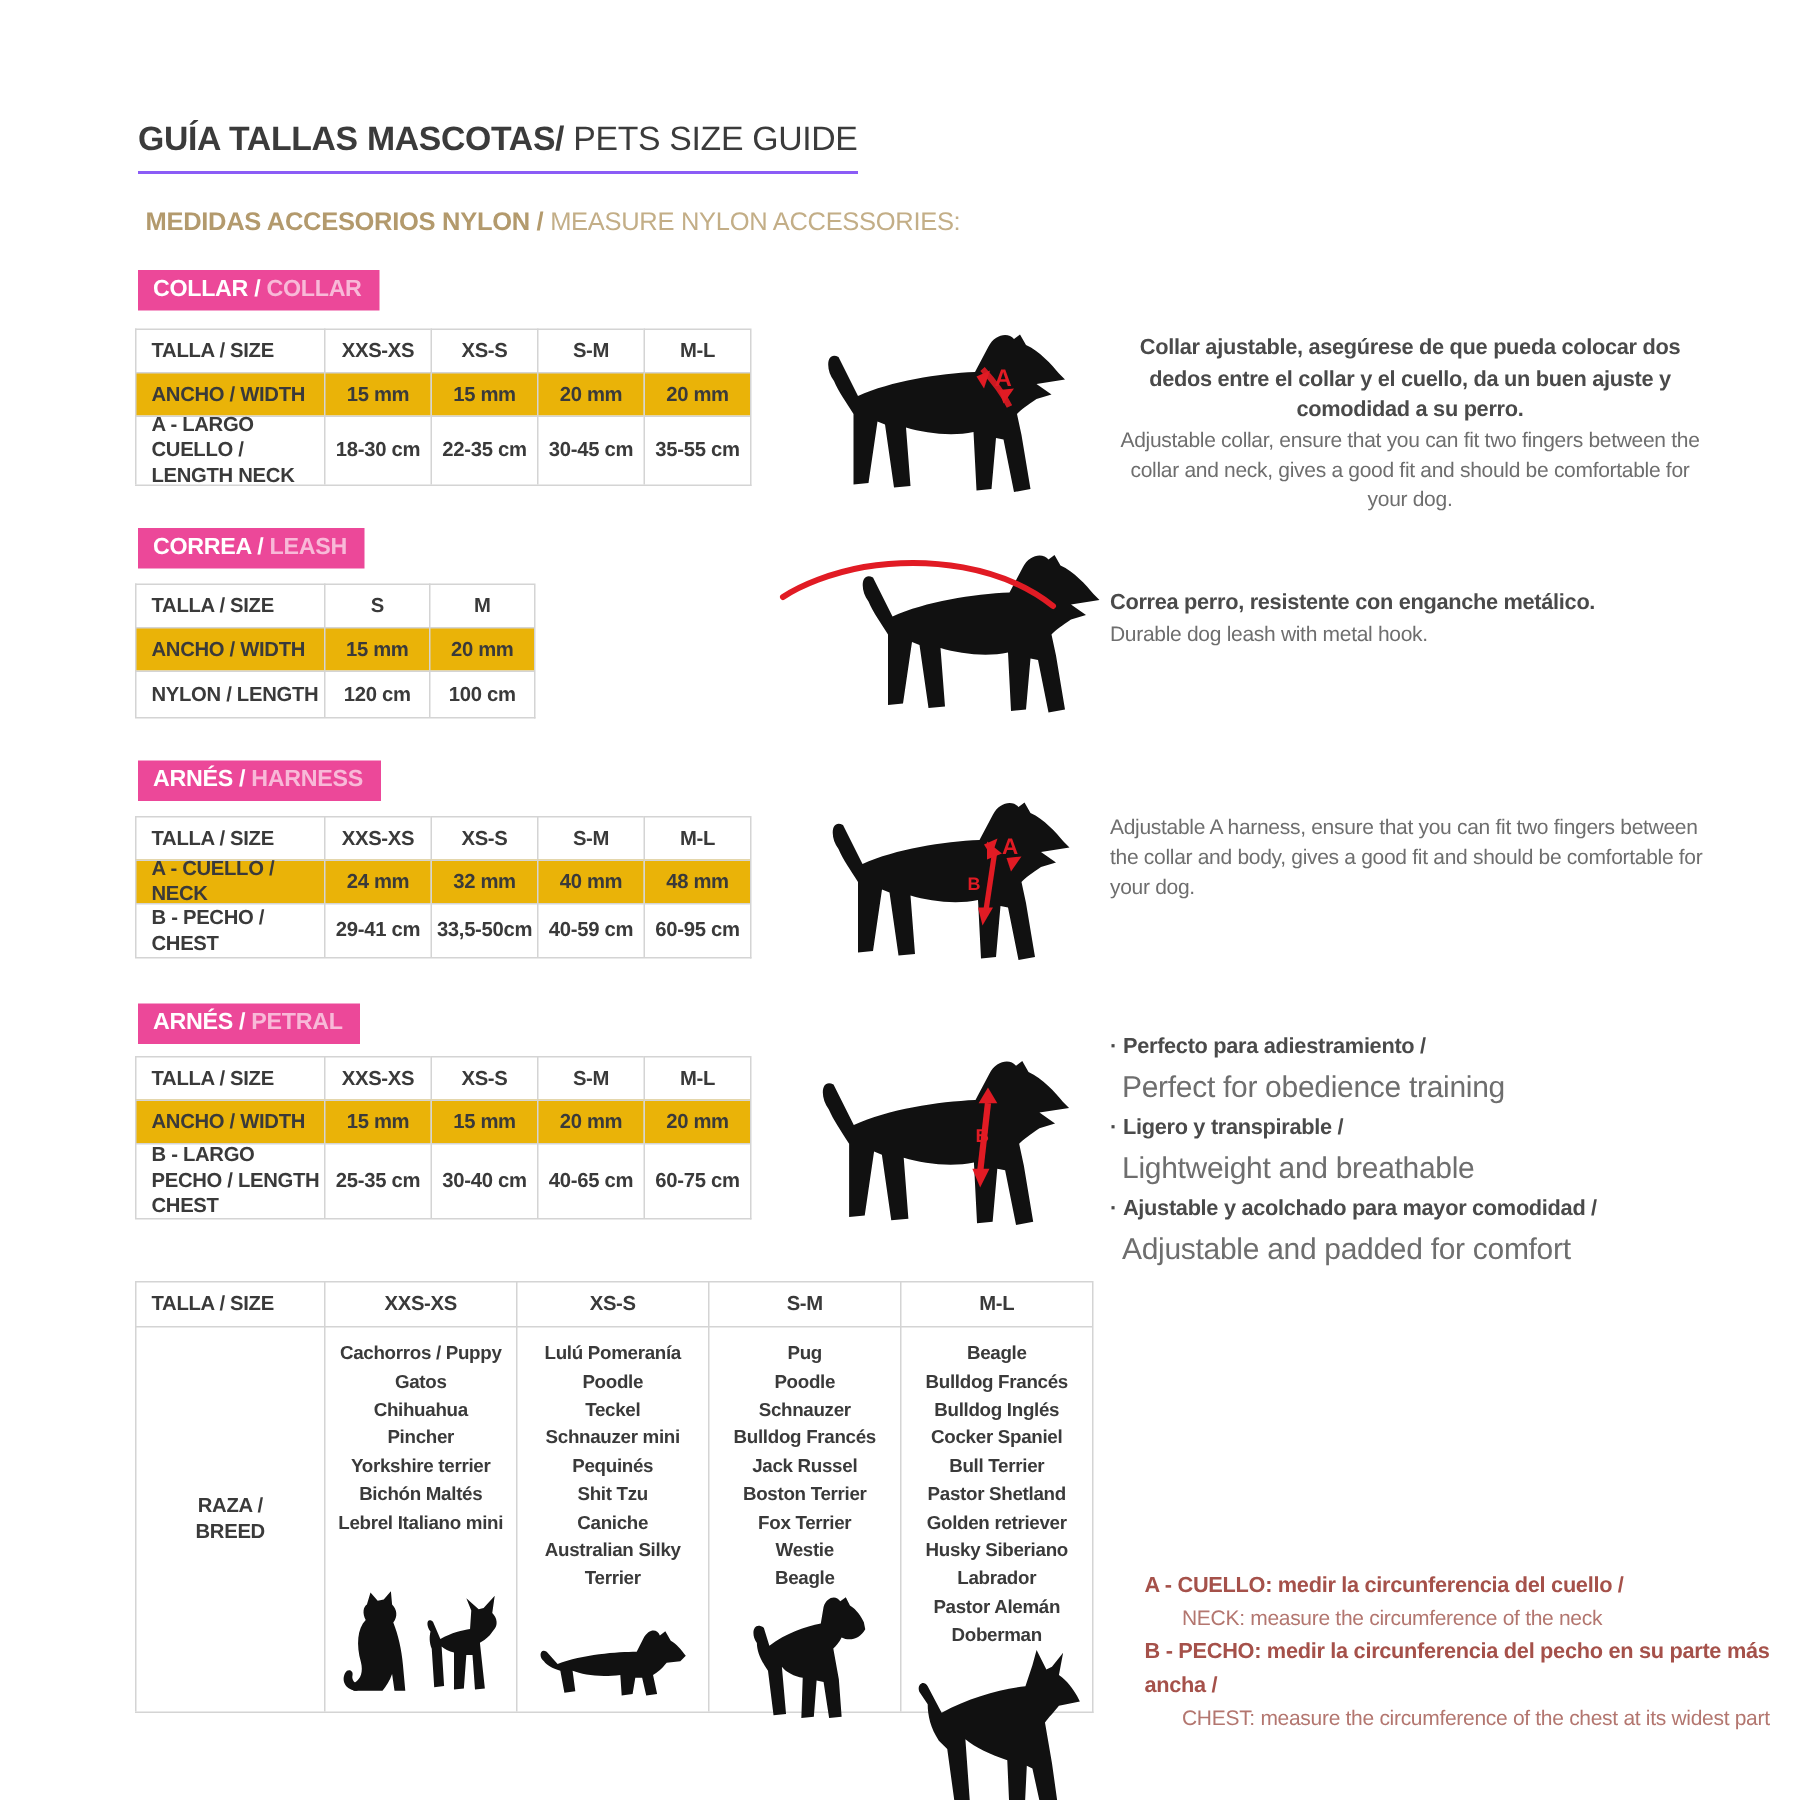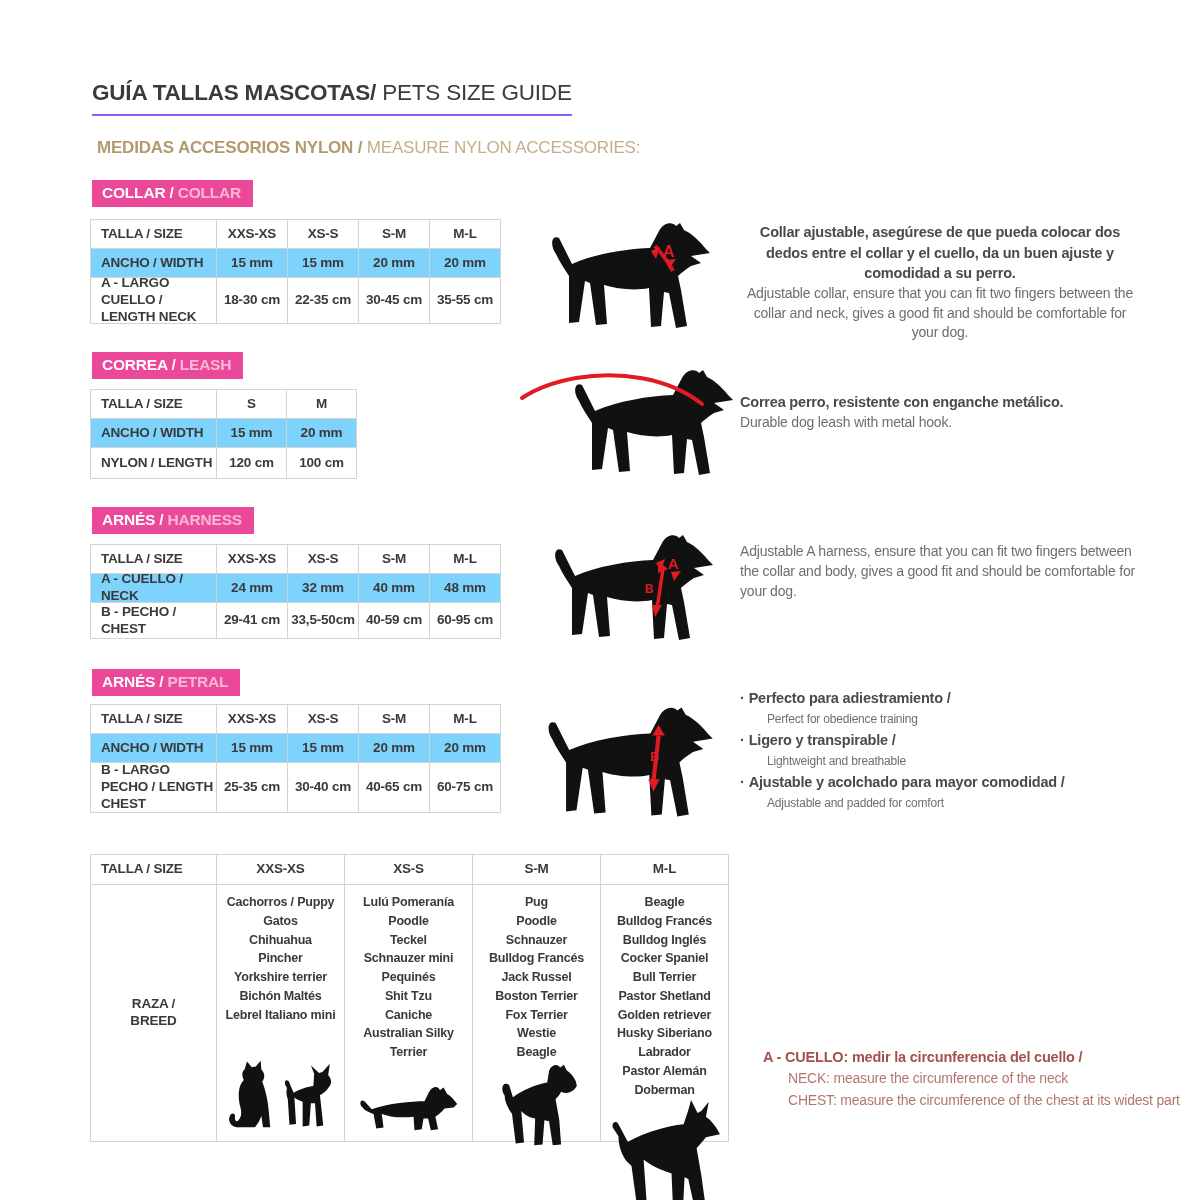--- a/index.html
+++ b/index.html
@@ -16,38 +16,38 @@
   .badge { position:absolute; background:#ec4899; color:#ffffff; font-weight:bold; font-size:15.5px;
            padding:4px 12px 5px 10px; }
   .badge .t2 { color:rgba(255,255,255,0.62); }
 
   
   .tbl { position:absolute; display:grid; background:#fff; color:#3a3a3a; font-weight:bold; font-size:13.5px;
          border-right:1px solid #d4d4d4; border-bottom:1px solid #d4d4d4; }
   .c  { display:flex; align-items:center; justify-content:center; text-align:center; padding:2px 3px;
         border-top:1px solid #d4d4d4; border-left:1px solid #d4d4d4; line-height:1.25; }
   .c.lbl { justify-content:flex-start; text-align:left; padding-left:10px; }
-  .c.gray { background:#7dd3fc; }
+  .c.gray { background:#eab308; }
 
   .tbl-collar  { left:90px; top:219px;  grid-template-columns:126px repeat(4,71px); grid-template-rows:29px 29px 46px; }
   .tbl-leash   { left:90px; top:389px;  grid-template-columns:126px 70px 70px;      grid-template-rows:29px 29px 31px; }
   .tbl-harness { left:90px; top:544px;  grid-template-columns:126px repeat(4,71px); grid-template-rows:29px 29px 36px; }
   .tbl-petral  { left:90px; top:704px;  grid-template-columns:126px repeat(4,71px); grid-template-rows:29px 29px 50px; }
 
   
   .desc { position:absolute; width:400px; line-height:1.42; }
   .desc .es { font-size:14.5px; font-weight:bold; color:#4a4a4a; }
   .desc .en { font-size:14px; color:#6e6e6e; }
   .desc-collar  { left:740px; top:222px;text-align:center; }
   .desc-leash   { left:740px; top:392px; }
   .desc-harness { left:740px; top:542px; }
 
   .bullets { position:absolute; left:740px; top:686px; width:430px; line-height:1.5; }
   .bullets .es { font-size:14.5px; font-weight:bold; color:#4a4a4a; }
-  .bullets .en { font-size:12px; color:#6e6e6e; margin-left:27px; }
+  .bullets .en { font-size:20px; color:#6e6e6e; margin-left:8px; }
   .bullets .dot { font-weight:bold; color:#4a4a4a; margin-right:4px; }
 
   .notes { position:absolute; left:763px; top:1046px; width:430px; line-height:1.55; }
   .notes .es { font-size:14.5px; font-weight:bold; color:#a5514a; }
   .notes .en { font-size:14px; color:#b3766f; margin-left:25px; }
 
   
   .tbl-breeds { left:90px; top:854px; grid-template-columns:126px repeat(4,128px); grid-template-rows:30px 257px; }
   .breed-cell { flex-direction:column; justify-content:flex-start; padding:0; }
   .breed-list { white-space:pre-line; font-size:12.5px; font-weight:bold; line-height:1.5; padding-top:8px; text-align:center; }
@@ -294,16 +294,17 @@
         <svg width="112" height="121" viewBox="0 0 120 130">
             <use href="#doberman"></use>
           </svg>
       </div>
     </div>
   </div>
 
   <div class="notes">
     <div class="es">A - CUELLO: medir la circunferencia del cuello /</div>
     <div class="en">NECK: measure the circumference of the neck</div>
+    <div class="es">B - PECHO: medir la circunferencia del pecho en su parte más ancha /</div>
     <div class="en">CHEST: measure the circumference of the chest at its widest part</div>
   </div>
 
 </div>
 
 </body></html>

